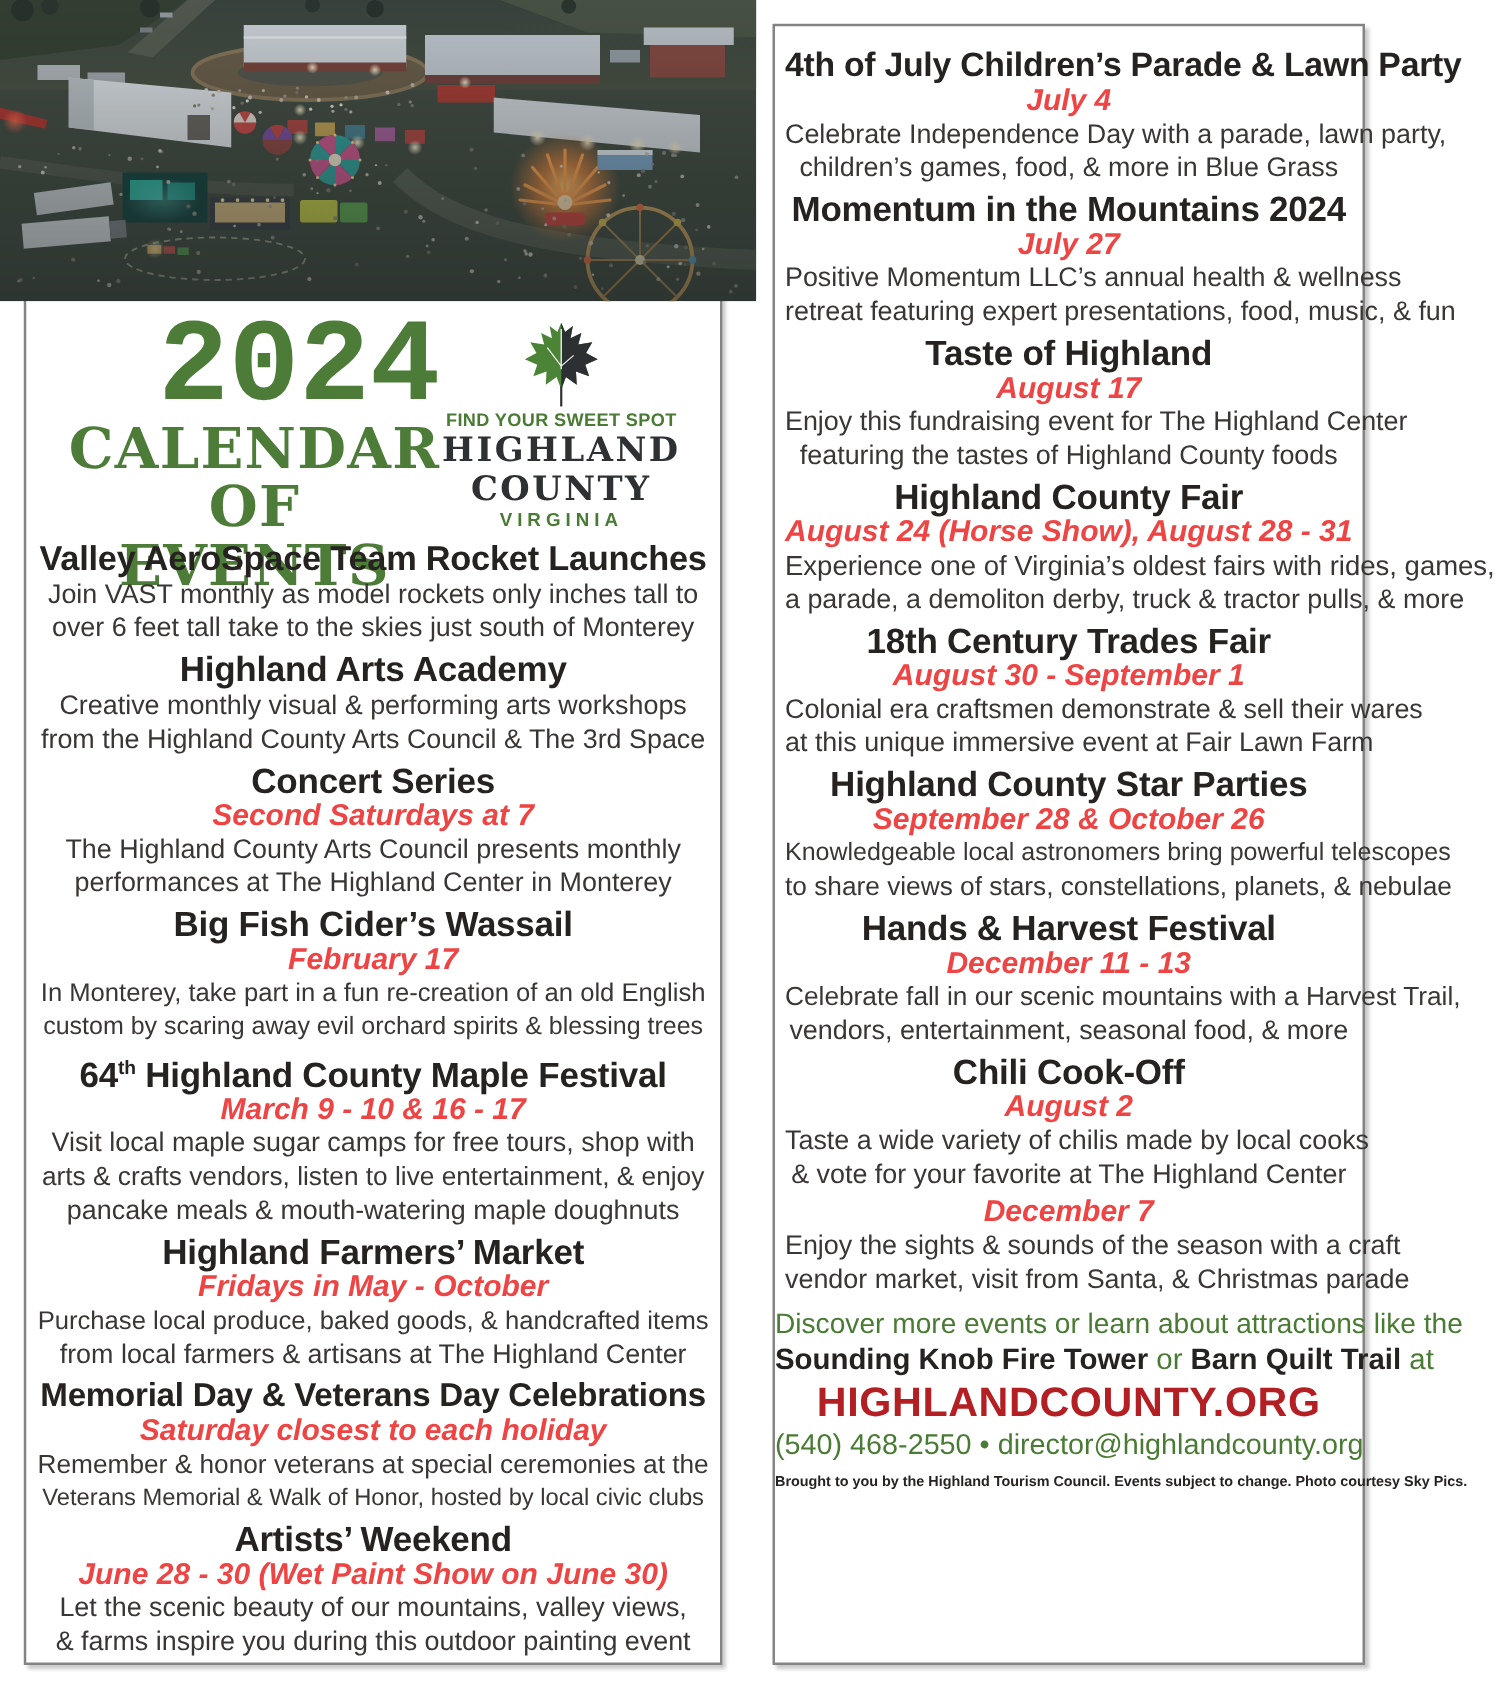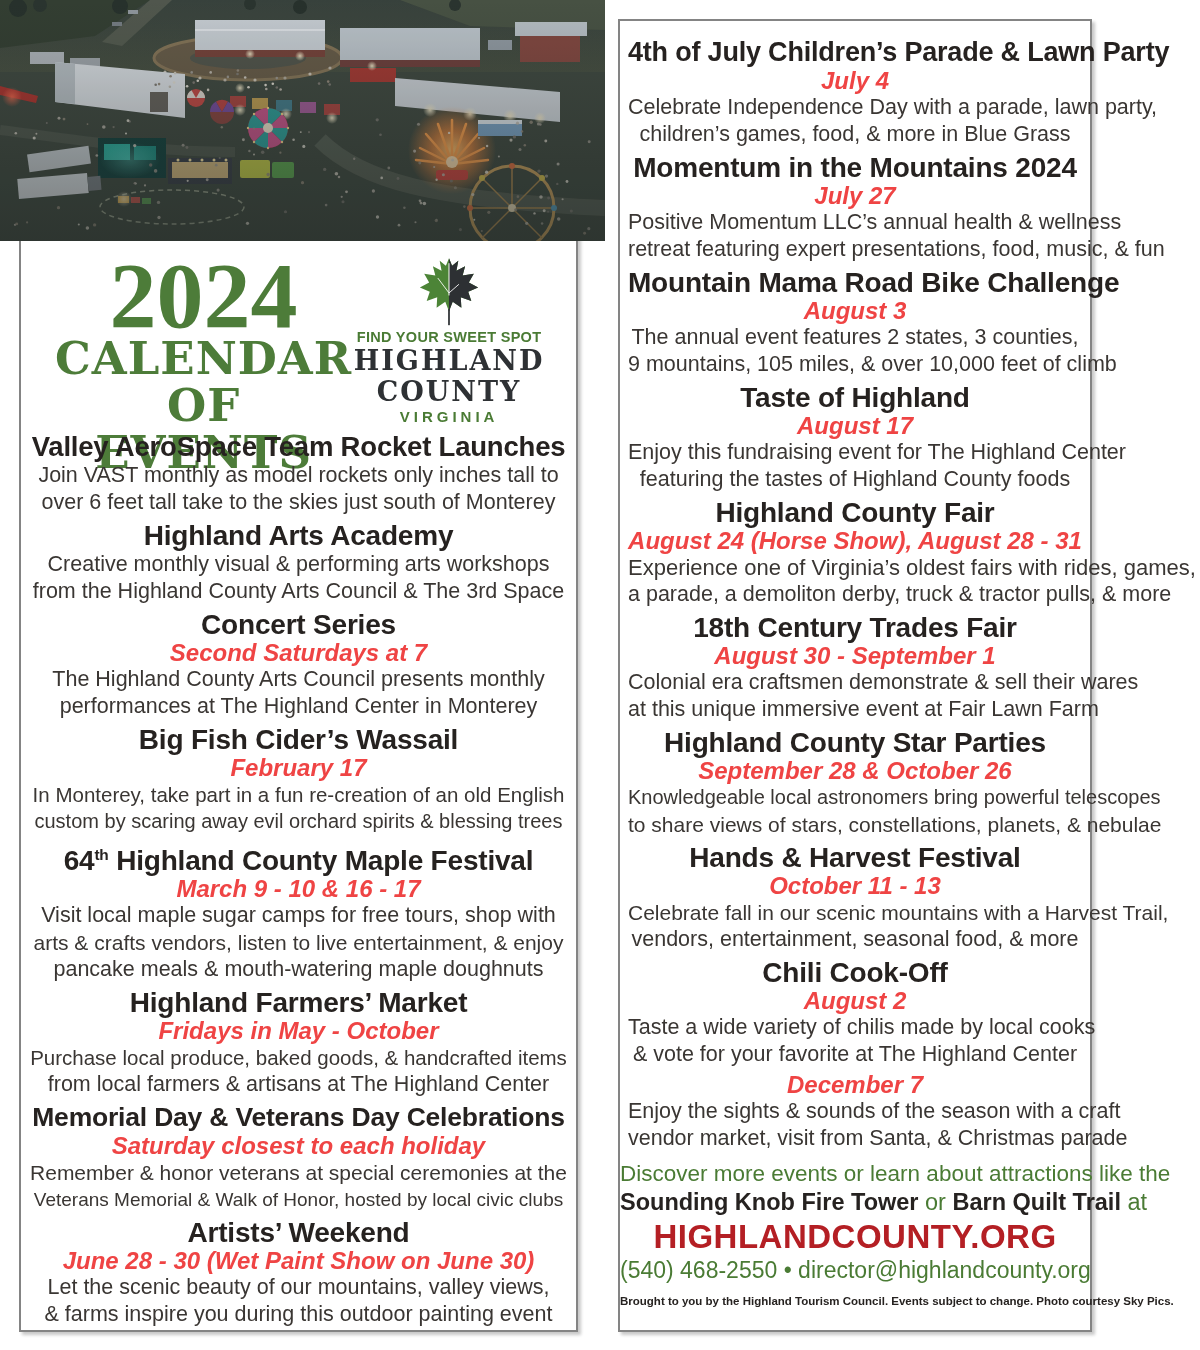--- a/index.html
+++ b/index.html
@@ -15,21 +15,21 @@
 
   
   .photo { position:absolute; left:0; top:0; width:605px; height:241px; z-index:3; }
   .photo svg { display:block; width:100%; height:100%; }
 
   .left-content { position:absolute; left:0; top:241px; width:100%; text-align:center; }
 
   
   .masthead { display:flex; justify-content:space-between; align-items:flex-start; padding:12px 30px 0 34px; height:188px; }
   .mast-title { text-align:center; }
-  .year { font-family:Liberation Serif, serif; font-weight:bold; font-size:94px; line-height:80px; color:#4d7c39; letter-spacing:0; }
+  .year { font-family:Liberation Mono, monospace; font-weight:bold; font-size:94px; line-height:80px; color:#4d7c39; letter-spacing:0;text-align:right; }
   .calline { font-family:"DejaVu Serif", serif; font-weight:bold; font-size:45px; line-height:47px; color:#4d7c39; letter-spacing:1px; }
   .mast-logo { text-align:center; width:210px; padding-top:2px; }
   .leaf { width:62px; height:70px; margin:0 auto; }
   .tagline { font-size:14.5px; font-weight:bold; color:#4a7b34; letter-spacing:0.3px; margin-top:2px; white-space:nowrap; }
   .logo-name { font-family:"DejaVu Serif", serif; font-weight:bold; font-size:27px; line-height:31px; color:#2e3134; letter-spacing:2px; }
   .logo-state { font-size:15px; font-weight:bold; color:#4a7b34; letter-spacing:4px; margin-top:1px; }
 
   
   .events { padding:0 8px; }
   .event { margin-bottom:4px; }
@@ -167,28 +167,20 @@
           </div>
           <div class="event">
             <div class="ev-title fitline">Momentum in the Mountains 2024</div>
             <div class="ev-date fitline">July 27</div>
             <div class="ev-desc">
               <div class="fitline">Positive Momentum LLC’s annual health &amp; wellness</div>
               <div class="fitline">retreat featuring expert presentations, food, music, &amp; fun</div>
             </div>
           </div>
           <div class="event">
-            <div class="ev-title fitline">Mountain Mama Road Bike Challenge</div>
-            <div class="ev-date fitline">August 3</div>
-            <div class="ev-desc">
-              <div class="fitline">The annual event features 2 states, 3 counties,</div>
-              <div class="fitline">9 mountains, 105 miles, &amp; over 10,000 feet of climb</div>
-            </div>
-          </div>
-          <div class="event">
             <div class="ev-title fitline">Taste of Highland</div>
             <div class="ev-date fitline">August 17</div>
             <div class="ev-desc">
               <div class="fitline">Enjoy this fundraising event for The Highland Center</div>
               <div class="fitline">featuring the tastes of Highland County foods</div>
             </div>
           </div>
           <div class="event">
             <div class="ev-title fitline">Highland County Fair</div>
             <div class="ev-date fitline">August 24 (Horse Show), August 28 - 31</div>
@@ -208,21 +200,21 @@
           <div class="event">
             <div class="ev-title fitline">Highland County Star Parties</div>
             <div class="ev-date fitline">September 28 &amp; October 26</div>
             <div class="ev-desc">
               <div class="fitline" style="font-size: 20px;">Knowledgeable local astronomers bring powerful telescopes</div>
               <div class="fitline" style="font-size: 21px;">to share views of stars, constellations, planets, &amp; nebulae</div>
             </div>
           </div>
           <div class="event">
             <div class="ev-title fitline">Hands &amp; Harvest Festival</div>
-            <div class="ev-date fitline">October 11 - 13</div>
+            <div class="ev-date fitline">December 11 - 13</div>
             <div class="ev-desc">
               <div class="fitline" style="font-size: 21px;">Celebrate fall in our scenic mountains with a Harvest Trail,</div>
               <div class="fitline">vendors, entertainment, seasonal food, &amp; more</div>
             </div>
           </div>
           <div class="event">
             <div class="ev-title fitline">Chili Cook-Off</div>
             <div class="ev-date fitline">August 2</div>
             <div class="ev-desc">
               <div class="fitline">Taste a wide variety of chilis made by local cooks</div>

